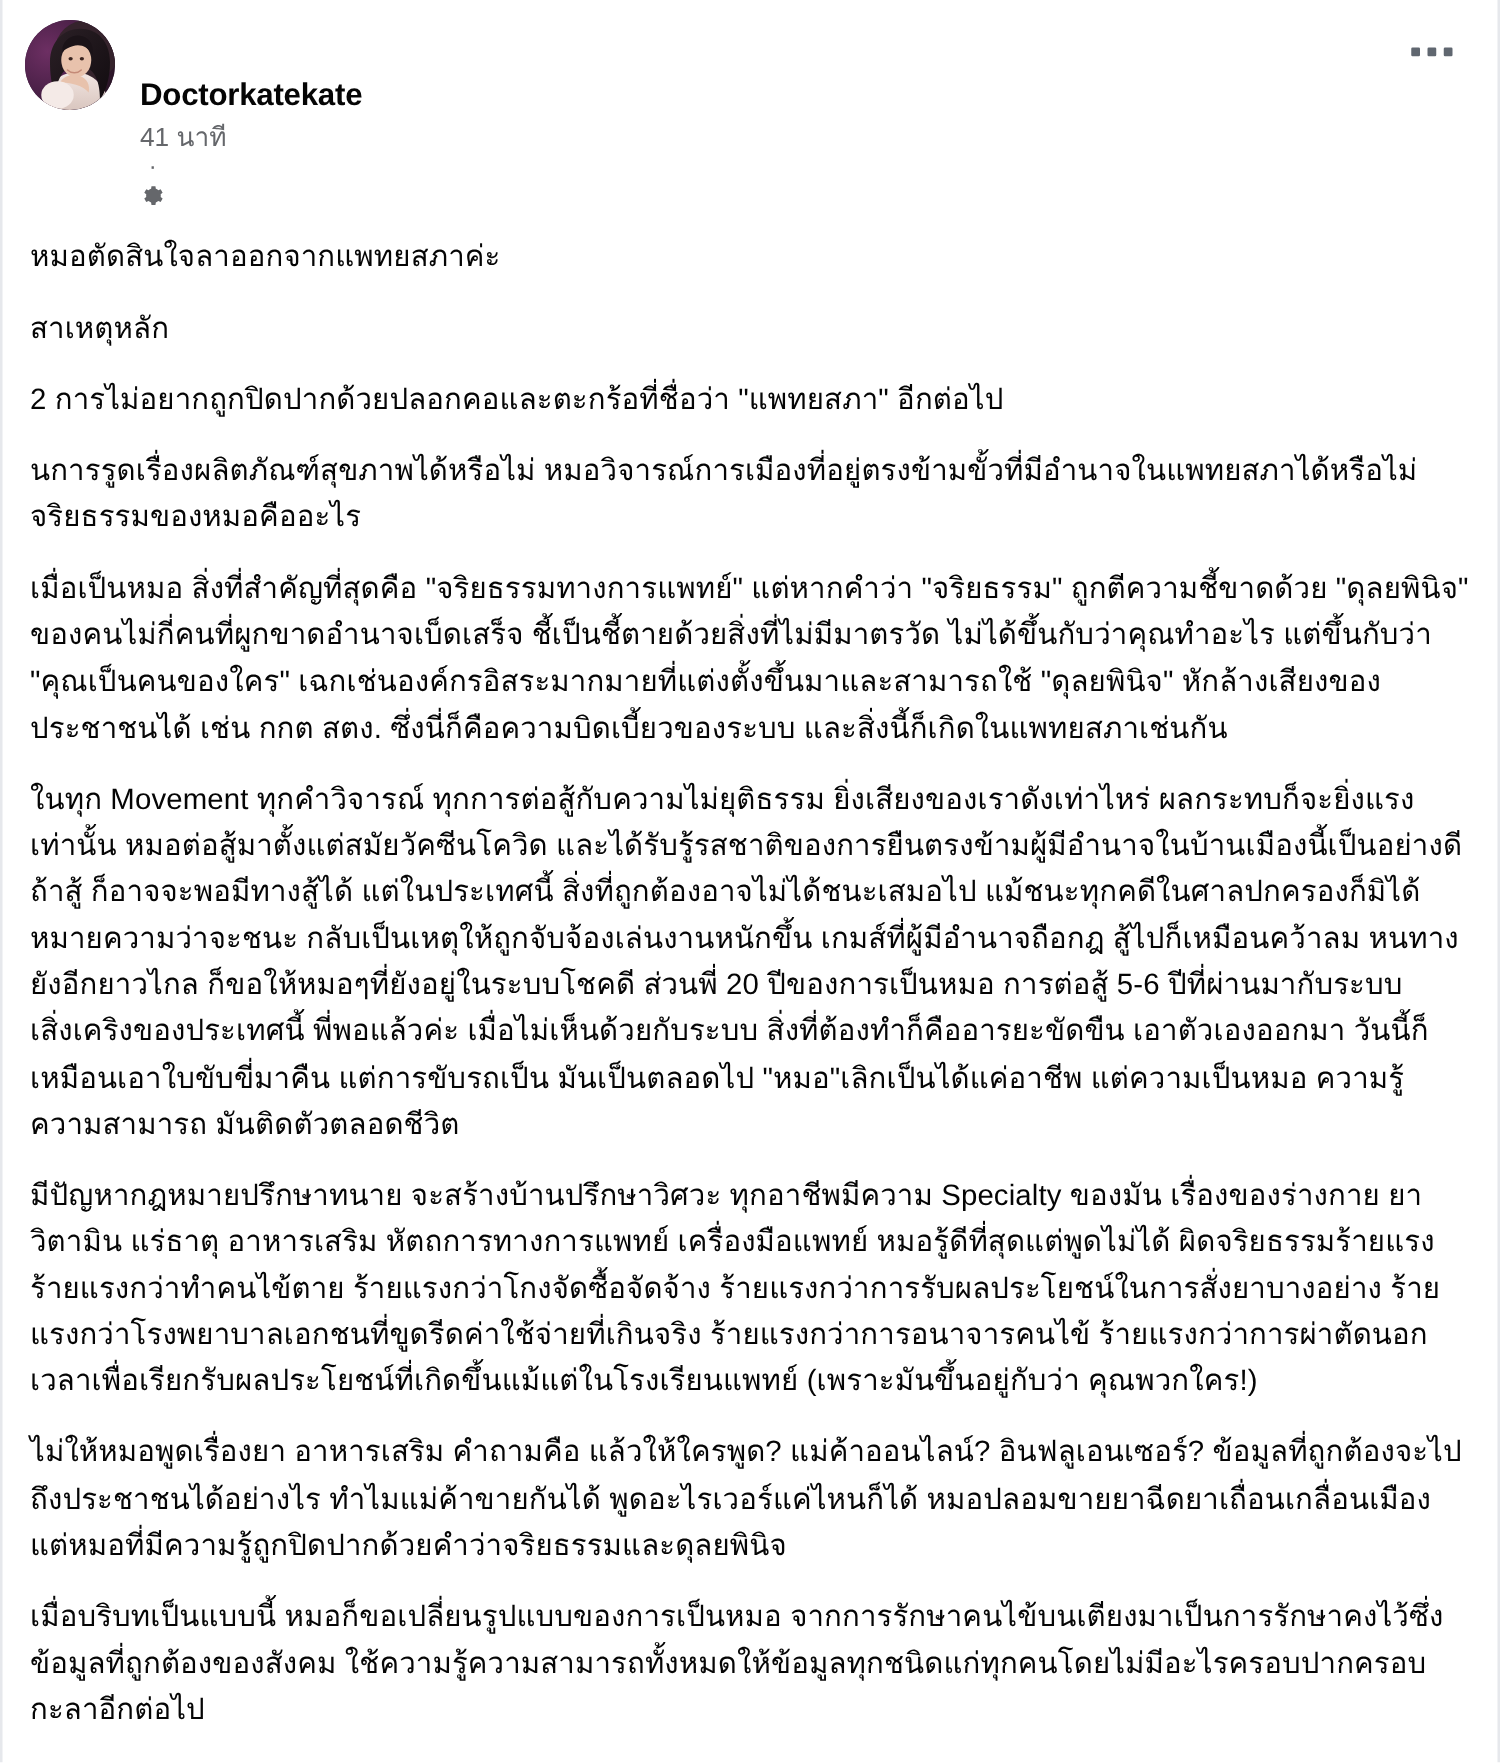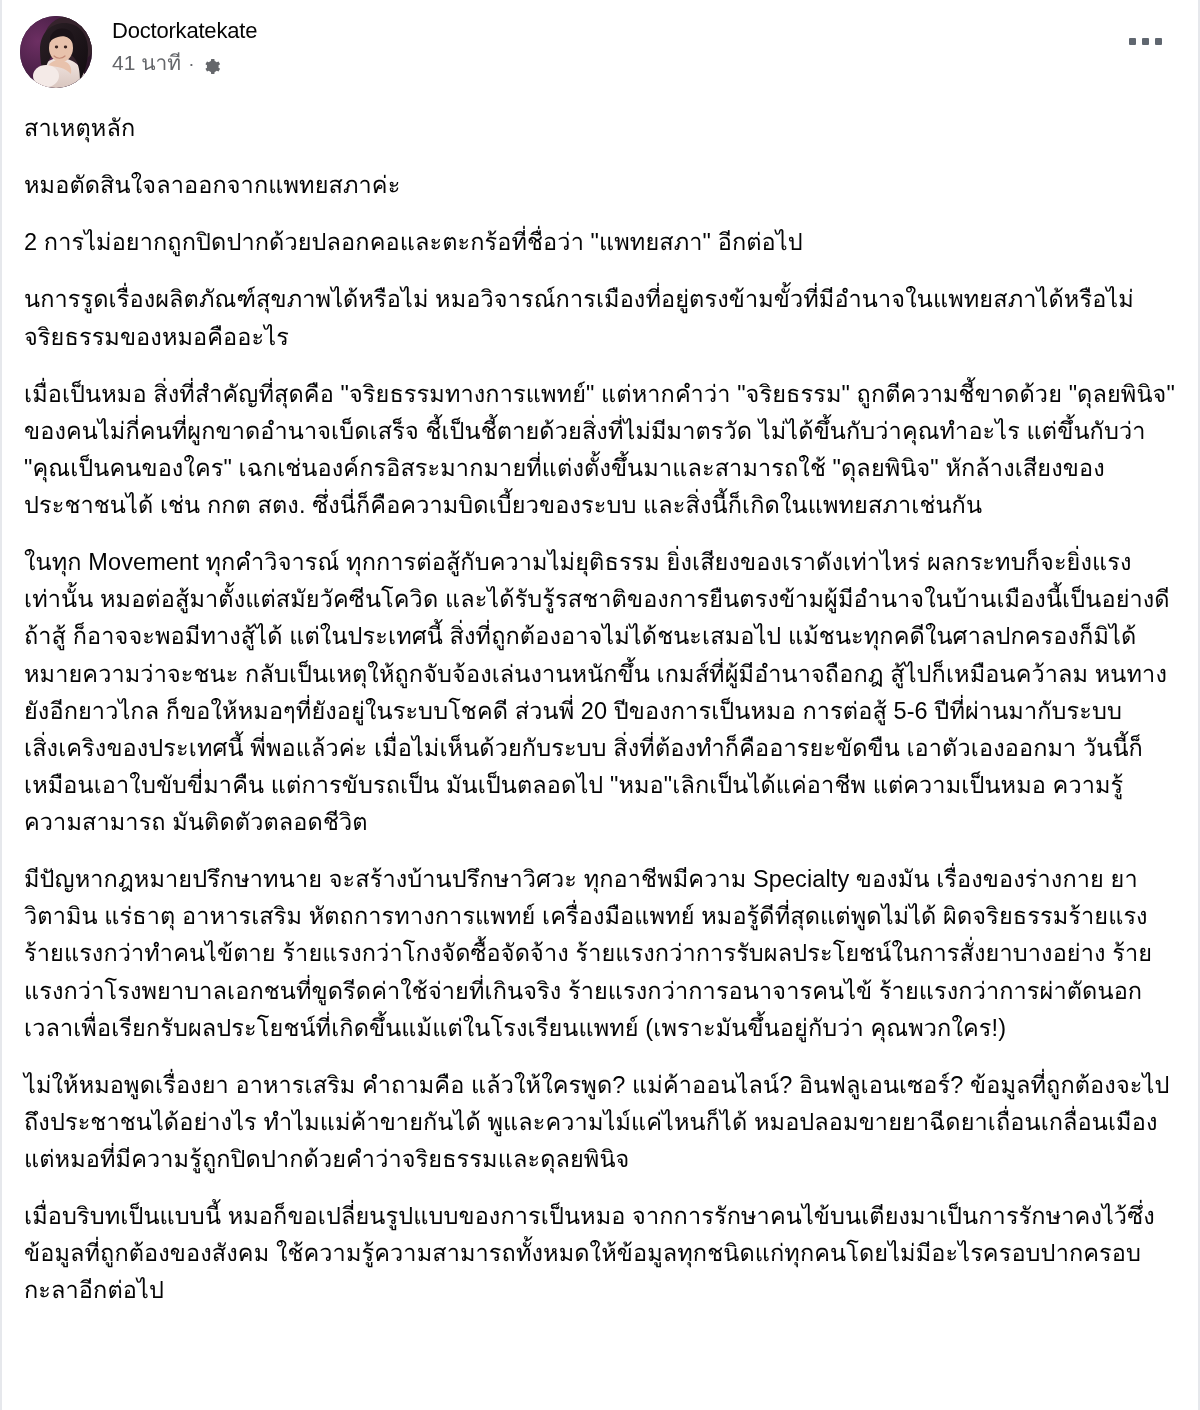--- a/index.html
+++ b/index.html
@@ -44,33 +44,35 @@
   }
   .avatar svg { display: block; width: 100%; height: 100%; }
 
   .identity {
     margin-left: 20px;
     padding-top: 4px;
     flex: 1 1 auto;
     min-width: 0;
   }
   .author-name {
-    font-size: 22px;
-    font-weight: 400;
+    font-size: 25px;
+    font-weight: 700;
     line-height: 1.15;
     color: #050505;
     letter-spacing: -0.2px;
+    margin-top: 44px;
   }
   .meta-row {
     display: flex;
-    align-items: flex-end;
+    align-items: flex-start;
     margin-top: 7px;
     color: #65676b;
     font-size: 21px;
     line-height: 1.2;
+    flex-direction: column;
   }
   .meta-time { color: #65676b; }
   .meta-sep {
     margin: 0 7px;
     color: #65676b;
     font-size: 19px;
   }
   .audience-icon {
     display: inline-flex;
     width: 19px;
@@ -171,25 +173,25 @@
     </div>
 
     <div class="menu-button">
       <i></i>
       <i></i>
       <i></i>
     </div>
   </div>
 
   <div class="post-body">
+    <p>หมอตัดสินใจลาออกจากแพทยสภาค่ะ</p>
     <p>สาเหตุหลัก</p>
-    <p>หมอตัดสินใจลาออกจากแพทยสภาค่ะ</p>
     <p>2 การไม่อยากถูกปิดปากด้วยปลอกคอและตะกร้อที่ชื่อว่า "แพทยสภา" อีกต่อไป</p>
     <p>นการรูดเรื่องผลิตภัณฑ์สุขภาพได้หรือไม่ หมอวิจารณ์การเมืองที่อยู่ตรงข้ามขั้วที่มีอำนาจในแพทยสภาได้หรือไม่ จริยธรรมของหมอคืออะไร</p>
     <p>เมื่อเป็นหมอ สิ่งที่สำคัญที่สุดคือ "จริยธรรมทางการแพทย์" แต่หากคำว่า "จริยธรรม" ถูกตีความชี้ขาดด้วย "ดุลยพินิจ" ของคนไม่กี่คนที่ผูกขาดอำนาจเบ็ดเสร็จ ชี้เป็นชี้ตายด้วยสิ่งที่ไม่มีมาตรวัด ไม่ได้ขึ้นกับว่าคุณทำอะไร แต่ขึ้นกับว่า "คุณเป็นคนของใคร" เฉกเช่นองค์กรอิสระมากมายที่แต่งตั้งขึ้นมาและสามารถใช้ "ดุลยพินิจ" หักล้างเสียงของประชาชนได้ เช่น กกต สตง. ซึ่งนี่ก็คือความบิดเบี้ยวของระบบ และสิ่งนี้ก็เกิดในแพทยสภาเช่นกัน</p>
     <p>ในทุก Movement ทุกคำวิจารณ์ ทุกการต่อสู้กับความไม่ยุติธรรม ยิ่งเสียงของเราดังเท่าไหร่ ผลกระทบก็จะยิ่งแรงเท่านั้น หมอต่อสู้มาตั้งแต่สมัยวัคซีนโควิด และได้รับรู้รสชาติของการยืนตรงข้ามผู้มีอำนาจในบ้านเมืองนี้เป็นอย่างดี ถ้าสู้ ก็อาจจะพอมีทางสู้ได้ แต่ในประเทศนี้ สิ่งที่ถูกต้องอาจไม่ได้ชนะเสมอไป แม้ชนะทุกคดีในศาลปกครองก็มิได้หมายความว่าจะชนะ กลับเป็นเหตุให้ถูกจับจ้องเล่นงานหนักขึ้น เกมส์ที่ผู้มีอำนาจถือกฎ สู้ไปก็เหมือนคว้าลม หนทางยังอีกยาวไกล ก็ขอให้หมอๆที่ยังอยู่ในระบบโชคดี ส่วนพี่ 20 ปีของการเป็นหมอ การต่อสู้ 5-6 ปีที่ผ่านมากับระบบเสิ่งเคริงของประเทศนี้ พี่พอแล้วค่ะ เมื่อไม่เห็นด้วยกับระบบ สิ่งที่ต้องทำก็คืออารยะขัดขืน เอาตัวเองออกมา วันนี้ก็เหมือนเอาใบขับขี่มาคืน แต่การขับรถเป็น มันเป็นตลอดไป "หมอ"เลิกเป็นได้แค่อาชีพ แต่ความเป็นหมอ ความรู้ความสามารถ มันติดตัวตลอดชีวิต</p>
     <p>มีปัญหากฎหมายปรึกษาทนาย จะสร้างบ้านปรึกษาวิศวะ ทุกอาชีพมีความ Specialty ของมัน เรื่องของร่างกาย ยา วิตามิน แร่ธาตุ อาหารเสริม หัตถการทางการแพทย์ เครื่องมือแพทย์ หมอรู้ดีที่สุดแต่พูดไม่ได้ ผิดจริยธรรมร้ายแรง ร้ายแรงกว่าทำคนไข้ตาย ร้ายแรงกว่าโกงจัดซื้อจัดจ้าง ร้ายแรงกว่าการรับผลประโยชน์ในการสั่งยาบางอย่าง ร้ายแรงกว่าโรงพยาบาลเอกชนที่ขูดรีดค่าใช้จ่ายที่เกินจริง ร้ายแรงกว่าการอนาจารคนไข้ ร้ายแรงกว่าการผ่าตัดนอกเวลาเพื่อเรียกรับผลประโยชน์ที่เกิดขึ้นแม้แต่ในโรงเรียนแพทย์ (เพราะมันขึ้นอยู่กับว่า คุณพวกใคร!)</p>
-    <p>ไม่ให้หมอพูดเรื่องยา อาหารเสริม คำถามคือ แล้วให้ใครพูด? แม่ค้าออนไลน์? อินฟลูเอนเซอร์? ข้อมูลที่ถูกต้องจะไปถึงประชาชนได้อย่างไร ทำไมแม่ค้าขายกันได้ พูและความไม์แค่ไหนก็ได้ หมอปลอมขายยาฉีดยาเถื่อนเกลื่อนเมือง แต่หมอที่มีความรู้ถูกปิดปากด้วยคำว่าจริยธรรมและดุลยพินิจ</p>
+    <p>ไม่ให้หมอพูดเรื่องยา อาหารเสริม คำถามคือ แล้วให้ใครพูด? แม่ค้าออนไลน์? อินฟลูเอนเซอร์? ข้อมูลที่ถูกต้องจะไปถึงประชาชนได้อย่างไร ทำไมแม่ค้าขายกันได้ พูดอะไรเวอร์แค่ไหนก็ได้ หมอปลอมขายยาฉีดยาเถื่อนเกลื่อนเมือง แต่หมอที่มีความรู้ถูกปิดปากด้วยคำว่าจริยธรรมและดุลยพินิจ</p>
     <p>เมื่อบริบทเป็นแบบนี้ หมอก็ขอเปลี่ยนรูปแบบของการเป็นหมอ จากการรักษาคนไข้บนเตียงมาเป็นการรักษาคงไว้ซึ่งข้อมูลที่ถูกต้องของสังคม ใช้ความรู้ความสามารถทั้งหมดให้ข้อมูลทุกชนิดแก่ทุกคนโดยไม่มีอะไรครอบปากครอบกะลาอีกต่อไป</p>
 
   </div>
 
 </div>
 
 </body></html>

